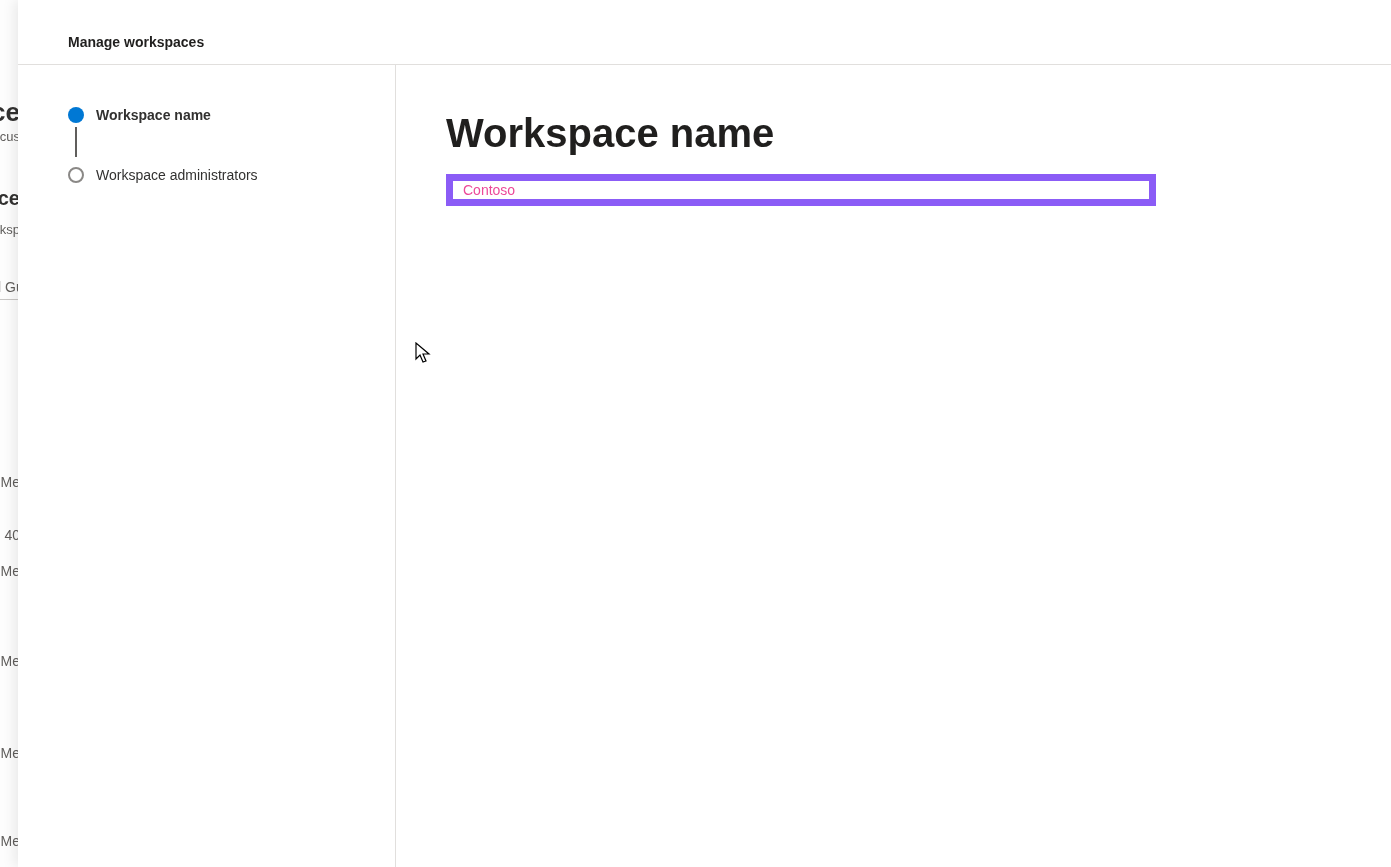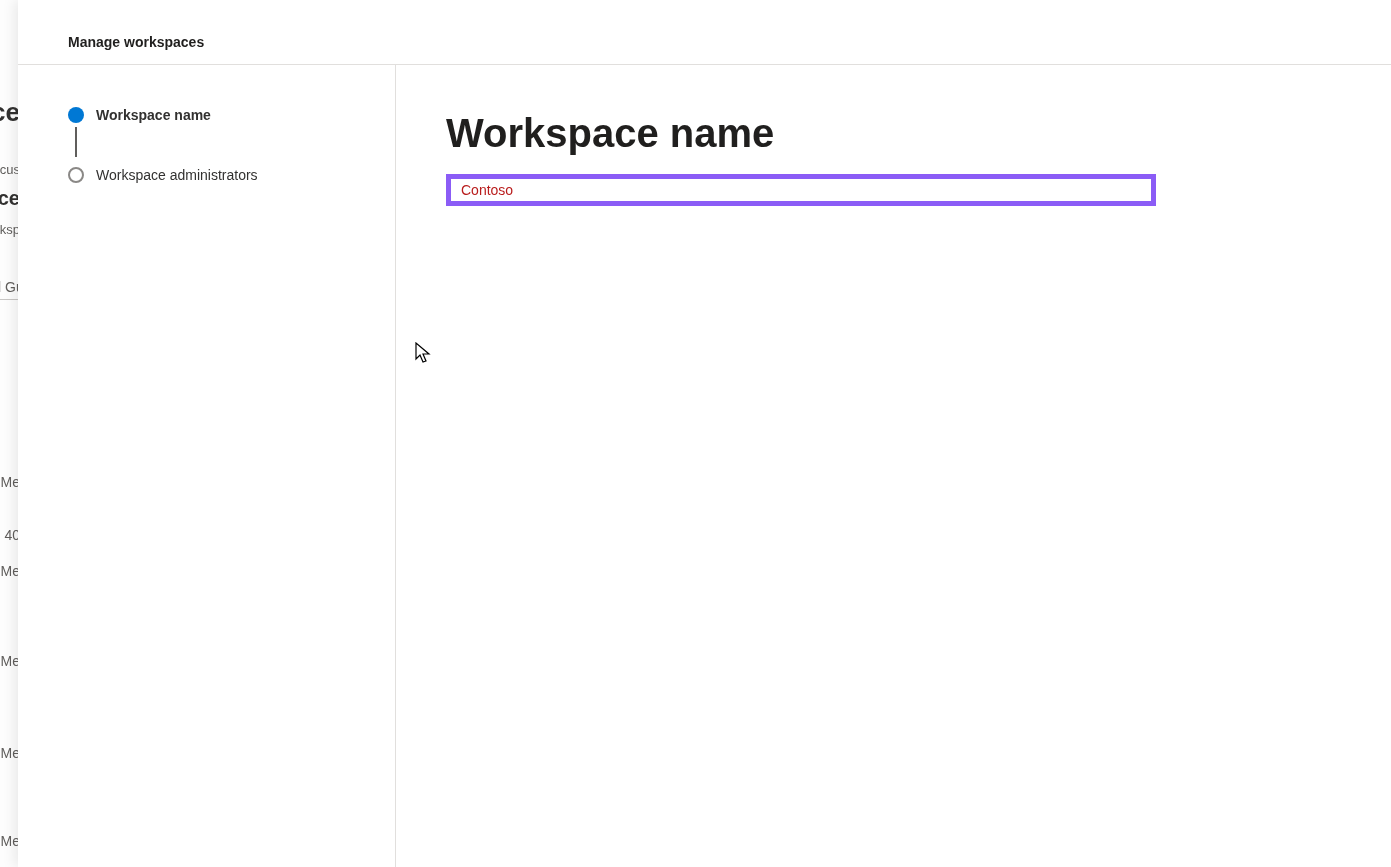--- a/index.html
+++ b/index.html
@@ -161,43 +161,43 @@
     .page-title {
       font-size: 40px;
       font-weight: 600;
       color: #201f1e;
       margin-bottom: 18px;
     }
     
     .name-input {
       width: 710px;
       height: 32px;
-      border: 5px solid #8b5cf6;
+      border: 7px solid #8b5cf6;
       padding: 0 10px;
       font-size: 14px;
       font-family: inherit;
-      color: #b91c1c;
+      color: #ec4899;
       outline: none;
     }
     
     
     .cursor-arrow {
       position: absolute;
       left: 415px;
       top: 342px;
       pointer-events: none;
       z-index: 999;
     }
   </style>
 </head>
 <body>
 
 <div class="background-peek">
   <div class="big" style="top:97px;">ce</div>
-  <div style="top:162px; font-size:13px;">cus</div>
+  <div style="top:129px; font-size:13px;">cus</div>
   <div class="cell-strong" style="top:187px;">ce</div>
   <div style="top:222px; font-size:13px;">rksp</div>
   <div class="cell" style="top:275px; font-size:14px; border-bottom:1px solid #c8c6c4; width:22px;">l Gu</div>
   <div style="top:474px; font-size:14px;">Me</div>
   <div style="top:527px; font-size:14px;">40</div>
   <div style="top:563px; font-size:14px;">Me</div>
   <div style="top:653px; font-size:14px;">Me</div>
   <div style="top:745px; font-size:14px;">Me</div>
   <div style="top:833px; font-size:14px;">Me</div>
 </div>

